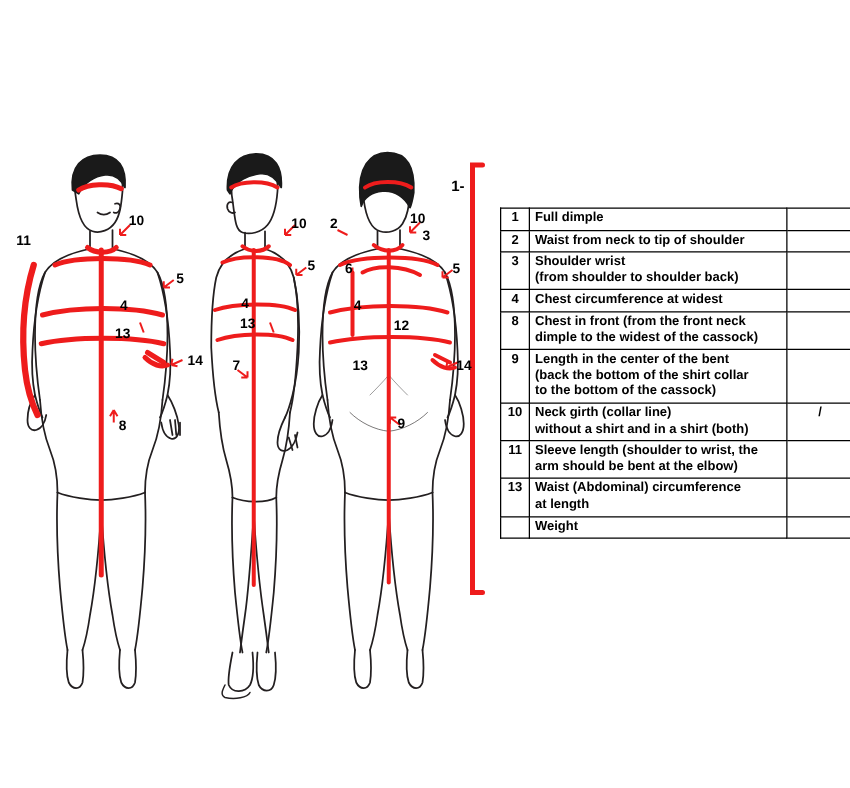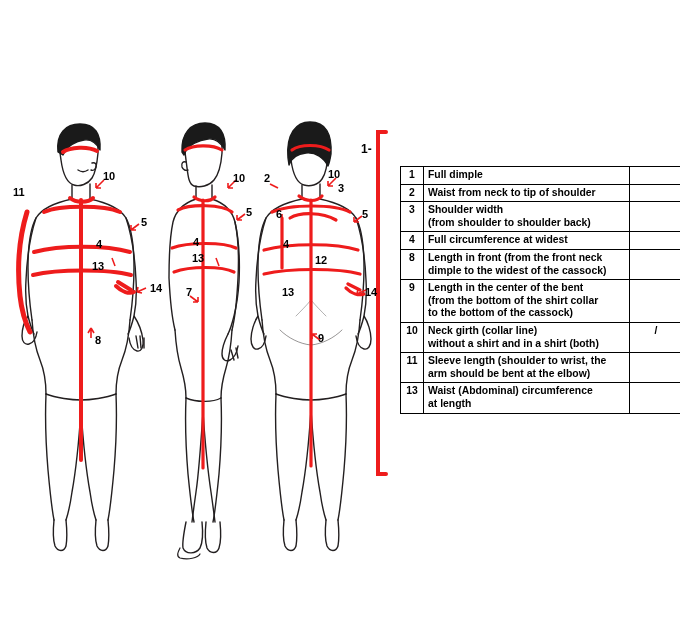--- a/index.html
+++ b/index.html
@@ -270,45 +270,45 @@
         <tr>
           <td class="num">2</td>
           <td class="label">
             <span class="lbl-line">Waist from neck to tip of shoulder</span>
           </td>
           <td class="value"></td>
         </tr>
         <tr>
           <td class="num">3</td>
           <td class="label">
-            <span class="lbl-line">Shoulder width</span>
+            <span class="lbl-line">Shoulder wrist</span>
             <span class="lbl-line">(from shoulder to shoulder back)</span>
           </td>
           <td class="value"></td>
         </tr>
         <tr>
           <td class="num">4</td>
           <td class="label">
-            <span class="lbl-line">Full circumference at widest</span>
+            <span class="lbl-line">Chest circumference at widest</span>
           </td>
           <td class="value"></td>
         </tr>
         <tr>
           <td class="num">8</td>
           <td class="label">
-            <span class="lbl-line">Length in front (from the front neck</span>
+            <span class="lbl-line">Chest in front (from the front neck</span>
             <span class="lbl-line">dimple to the widest of the cassock)</span>
           </td>
           <td class="value"></td>
         </tr>
         <tr>
           <td class="num">9</td>
           <td class="label">
             <span class="lbl-line">Length in the center of the bent</span>
-            <span class="lbl-line">(from the bottom of the shirt collar</span>
+            <span class="lbl-line">(back the bottom of the shirt collar</span>
             <span class="lbl-line">to the bottom of the cassock)</span>
           </td>
           <td class="value"></td>
         </tr>
         <tr>
           <td class="num">10</td>
           <td class="label">
             <span class="lbl-line">Neck girth (collar line)</span>
             <span class="lbl-line">without a shirt and in a shirt (both)</span>
           </td>
@@ -323,16 +323,23 @@
           <td class="value"></td>
         </tr>
         <tr>
           <td class="num">13</td>
           <td class="label">
             <span class="lbl-line">Waist (Abdominal) circumference</span>
             <span class="lbl-line">at length</span>
           </td>
           <td class="value"></td>
         </tr>
+        <tr>
+          <td class="num"></td>
+          <td class="label">
+            <span class="lbl-line">Weight</span>
+          </td>
+          <td class="value"></td>
+        </tr>
       </tbody>
   </table>
 
 </div>
 
 </body></html>

